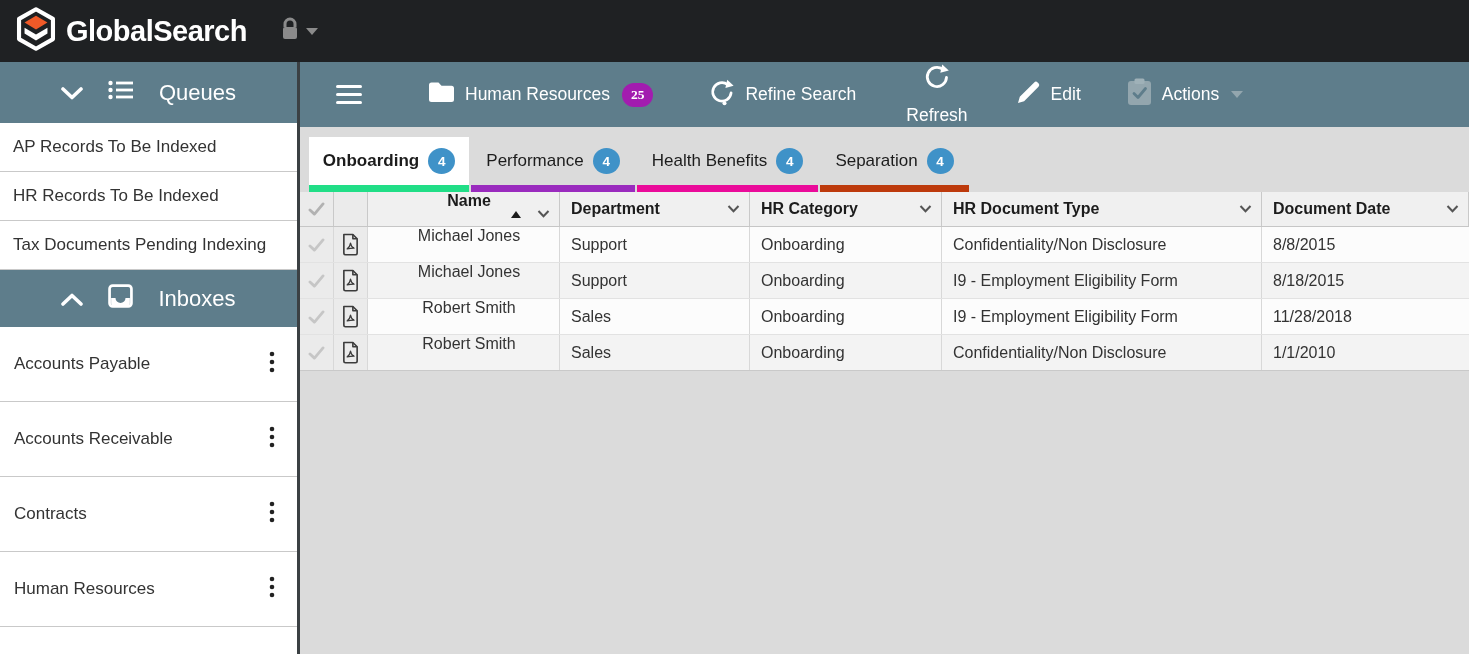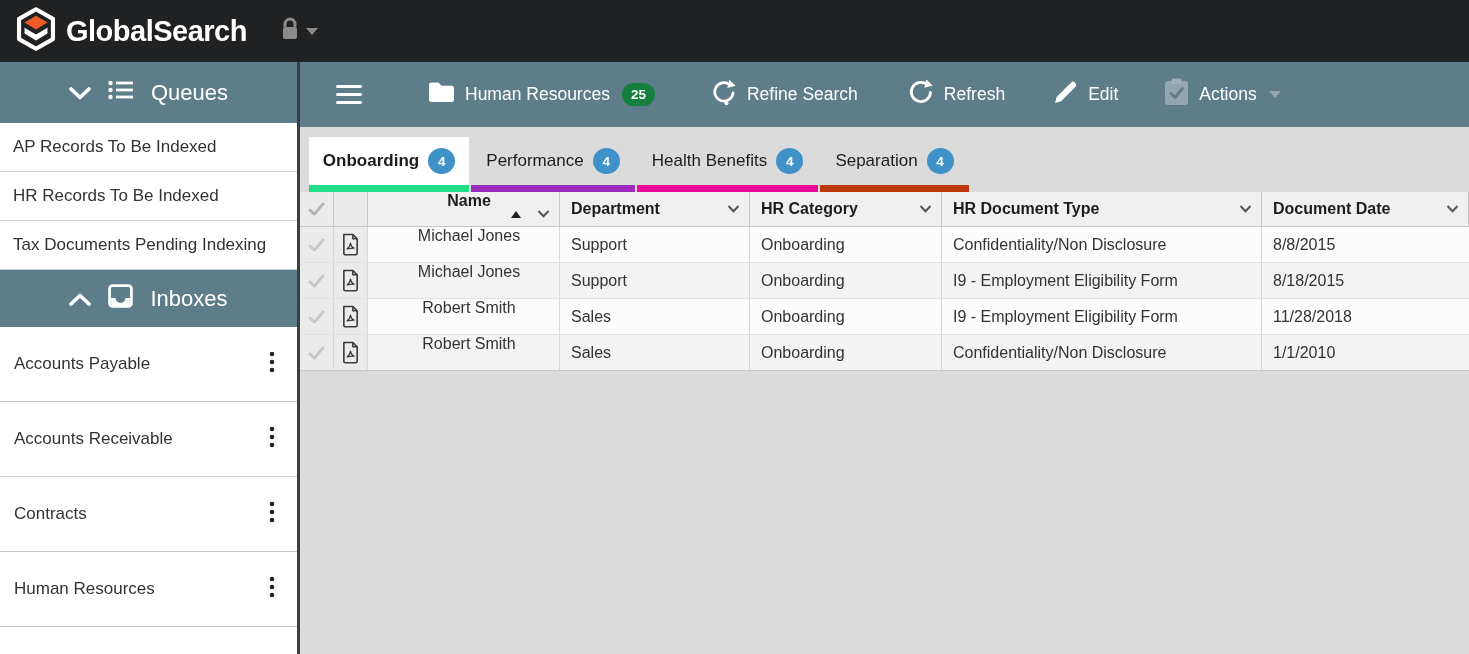--- a/index.html
+++ b/index.html
@@ -11,38 +11,38 @@
   .brand { color:#fff; font-size:29px; font-weight:bold; letter-spacing:-0.5px; margin-left:8px; }
   .lock-group { margin-left:32px; display:flex; align-items:center; gap:5px; cursor:pointer; }
   .caret-down { width:0; height:0; border-left:6px solid transparent; border-right:6px solid transparent; border-top:7px solid #8b8b8b; }
 
   
   .content { display:flex; height:592px; }
   .sidebar { width:300px; background:#fff; border-right:3px solid #3b4043; display:flex; flex-direction:column; }
   .main { flex:1; background:#dbdbdb; display:flex; flex-direction:column; }
 
   
-  .side-header { background:#5e7d8b; color:#fff; display:flex; align-items:center; justify-content:center; gap:17px; font-size:22px; }
+  .side-header { background:#5e7d8b; color:#fff; display:flex; align-items:center; justify-content:center; gap:25px; font-size:22px; }
   .queues-header { height:61px; }
   .side-item { height:49px; background:#fff; display:flex; align-items:center; padding:0 13px; border-bottom:1px solid #c9c9c9; font-size:17px; color:#333; cursor:pointer; }
   .slate-block { background:#5e7d8b; }
   .inboxes-row { height:57px; }
   .archives-row { height:63px; position:relative; }
   .archives-row .back-arrow { position:absolute; left:16px; top:50%; transform:translateY(-50%); cursor:pointer; }
   .archives-row .search-btn { position:absolute; right:18px; top:50%; transform:translateY(-50%); cursor:pointer; }
   .archive-item { height:75px; background:#fff; display:flex; align-items:center; justify-content:space-between; padding:0 16px 0 14px; border-bottom:1px solid #c9c9c9; font-size:17px; color:#333; cursor:pointer; }
   .kebab { cursor:pointer; padding:4px 6px; }
 
   
   .toolbar { height:65px; background:#5e7d8b; display:flex; align-items:center; color:#fff; font-size:17.5px; flex-shrink:0; }
   .tool-btn { display:flex; align-items:center; gap:10px; cursor:pointer; white-space:nowrap; }
   .hamburger { margin-left:36px; }
   .archive-btn { margin-left:66px; }
   .refine-btn { margin-left:56px; }
-  .refresh-btn { margin-left:50px; }
+  .refresh-btn { margin-left:50px;flex-direction:column; }
   .edit-btn { margin-left:48px; }
   .actions-btn { margin-left:46px; color:#ffffff; cursor:default; }
   .count-pill { background:#3f92c8; color:#fff; font-size:13.5px; font-weight:bold; border-radius:13px; padding:4px 9px; margin-left:2px; }
   .actions-caret { width:0; height:0; border-left:6px solid transparent; border-right:6px solid transparent; border-top:7px solid #93a6ae; margin-left:2px; }
 
   
   .tabbar { display:flex; margin-top:10px; padding-left:9px; flex-shrink:0; }
   .tab { display:flex; flex-direction:column; margin-right:2px; cursor:pointer; }
   .tab-top { height:48px; display:flex; align-items:center; justify-content:center; gap:9px; font-size:17px; color:#1c1c1c; }
   .tab.active .tab-top { background:#fff; font-weight:bold; }
@@ -195,21 +195,21 @@
             <rect y="16" width="26" height="3" rx="1.5" fill="#fff"></rect>
           </svg>
       </span>
       <span class="tool-btn archive-btn">
         <span>
           <svg width="27" height="22" viewBox="0 0 27 22">
               <path d="M1,4 a2.5,2.5 0 0 1 2.5,-2.5 h7 l3,3.2 h10 A2.5,2.5 0 0 1 26,7.2 v11.3 a2.5,2.5 0 0 1 -2.5,2.5 h-20 A2.5,2.5 0 0 1 1,18.5 Z" fill="#fff"></path>
             </svg>
         </span>
         <span>Human Resources</span>
-        <span class="count-pill" style="background-color: #15803d;">25</span>
+        <span class="count-pill" style="background-color: #a21caf; font-family: Liberation Serif, serif;">25</span>
       </span>
       <span class="tool-btn refine-btn">
         <span>
           <svg width="26" height="27" viewBox="0 0 26 27">
             <path d="M18.6,5.6 A9.2,9.2 0 1 0 22.1,13.8" fill="none" stroke="#fff" stroke-width="2.7" stroke-linecap="round"></path>
             <polygon points="18.2,0.8 24.6,6.8 16.4,8.9" fill="#fff"></polygon>
             <circle cx="15.5" cy="24.3" r="2" fill="#fff"></circle>
           </svg>
         </span>
         <span>Refine Search</span>

